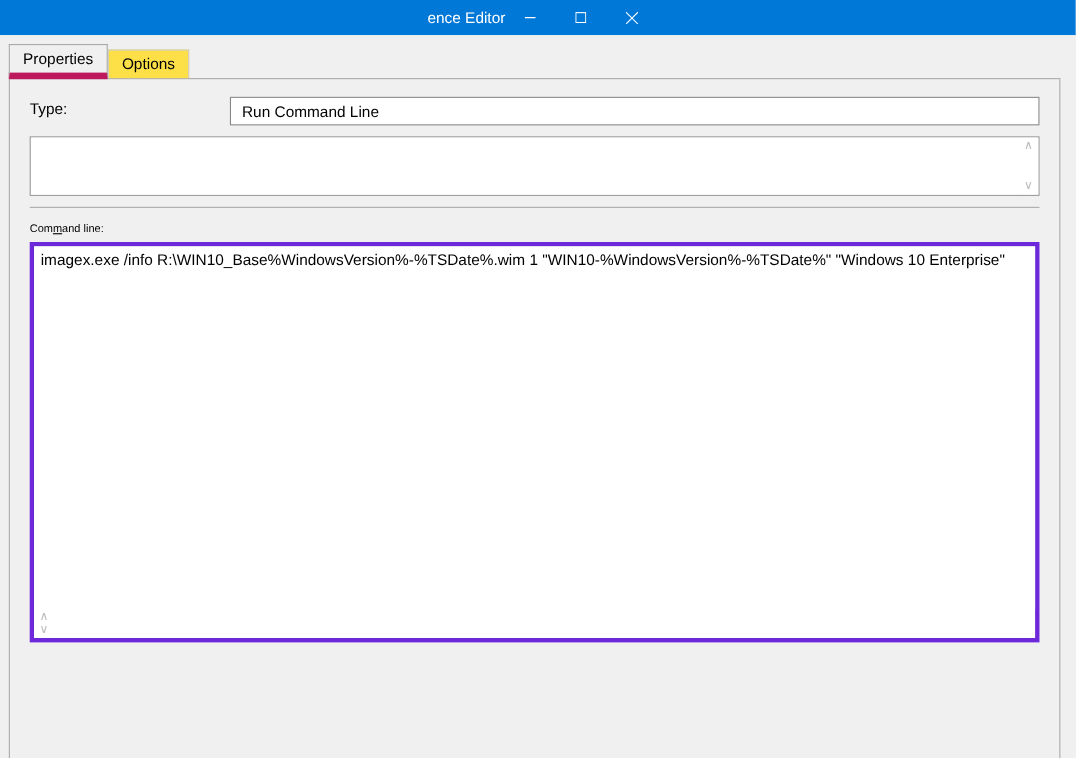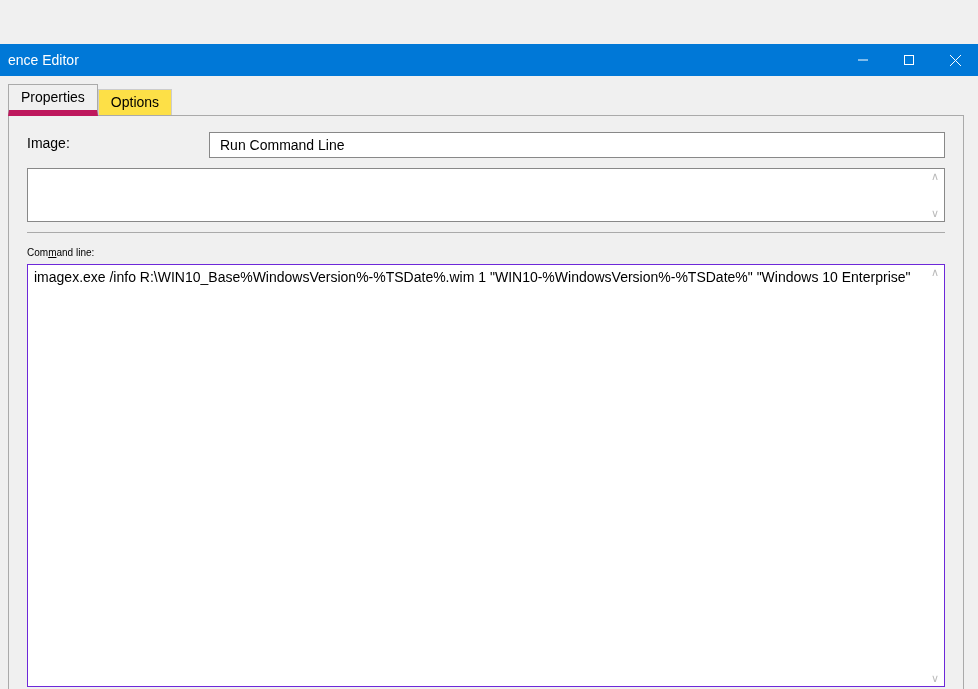--- a/index.html
+++ b/index.html
@@ -11,23 +11,22 @@
       width: 978px;
       height: 689px;
       overflow: hidden;
     }
     .titlebar {
       background: #0078d7;
       color: #fff;
       height: 32px;
       display: flex;
       align-items: center;
-      justify-content: space-between;
+      justify-content: center;
       padding-left: 8px;
-      margin-top: 44px;
     }
     .titlebar-text {
       font-size: 14px;
       white-space: nowrap;
     }
     .window-controls {
       display: flex;
       height: 100%;
     }
     .window-btn {
@@ -139,24 +138,25 @@
     .divider {
       border: none;
       border-top: 1px solid #aaa;
       margin: 6px 0 14px 0;
     }
     .section-label {
       font-size: 10px;
       margin-bottom: 6px;
     }
     .cmd-wrap {
-      border: 1px solid #6d28d9;
-      background: #fff;
-      height: 423px;
-      display: flex;
+      border: 4px solid #6d28d9;
+      background: #fff;
+      height: 364px;
+      display: flex;
+      flex-direction: column;
     }
     .cmd-text {
       flex: 1;
       border: none;
       resize: none;
       font-family: inherit;
       font-size: 14px;
       padding: 4px 6px;
       outline: none;
       white-space: pre-wrap;
@@ -190,21 +190,21 @@
 </div>
 
 <div class="client-area">
   <div class="tab-strip">
     <div class="tab active">Properties</div>
     <div class="tab inactive">Options</div>
   </div>
   <div class="tab-panel">
 
     <div class="form-row">
-      <div class="form-label">Image:</div>
+      <div class="form-label">Type:</div>
       <input type="text" class="text-input readonly" readonly="" value="Run Command Line" style="">
     </div>
 
 
     <div class="form-row">
       <div class="textarea-wrap">
         <textarea class="textarea-main" style=""></textarea>
         <div class="scroll-stub">
           <span>∧</span>
           <span>∨</span>

